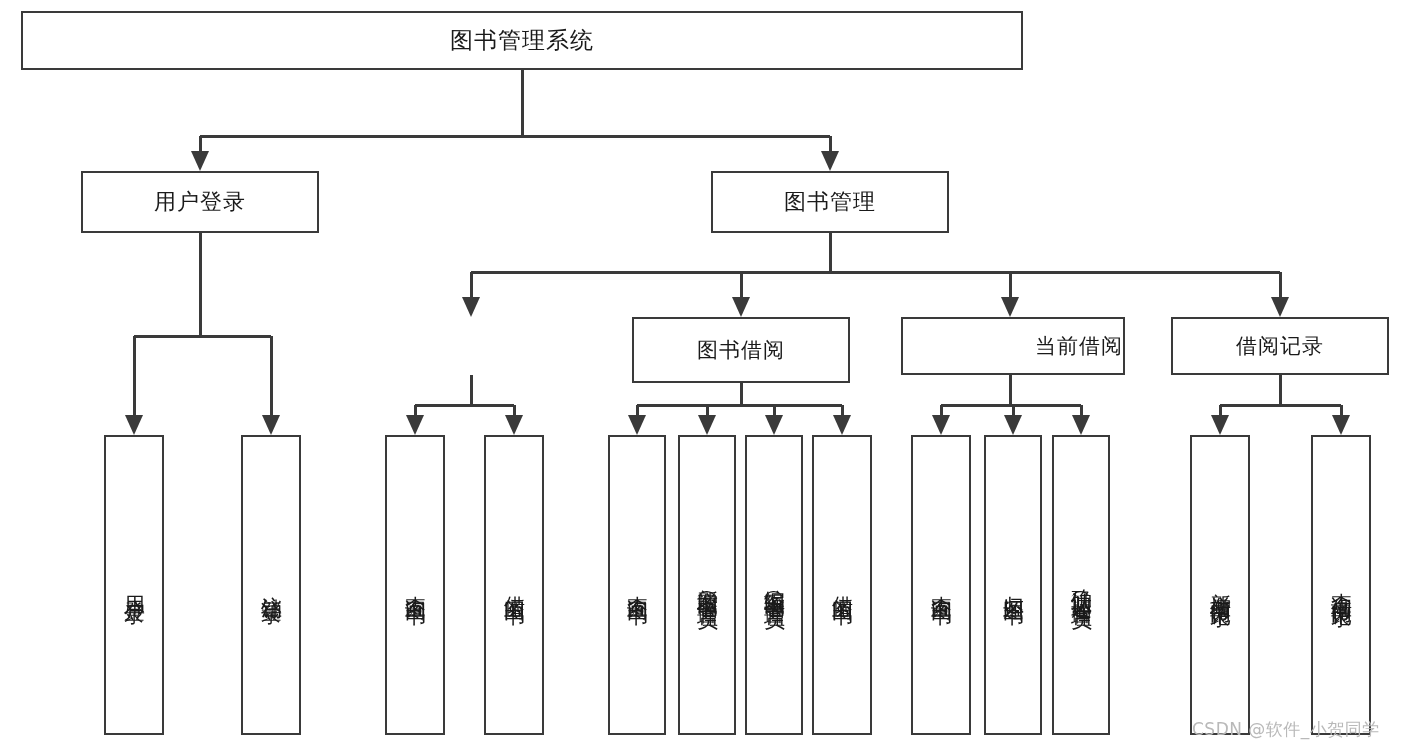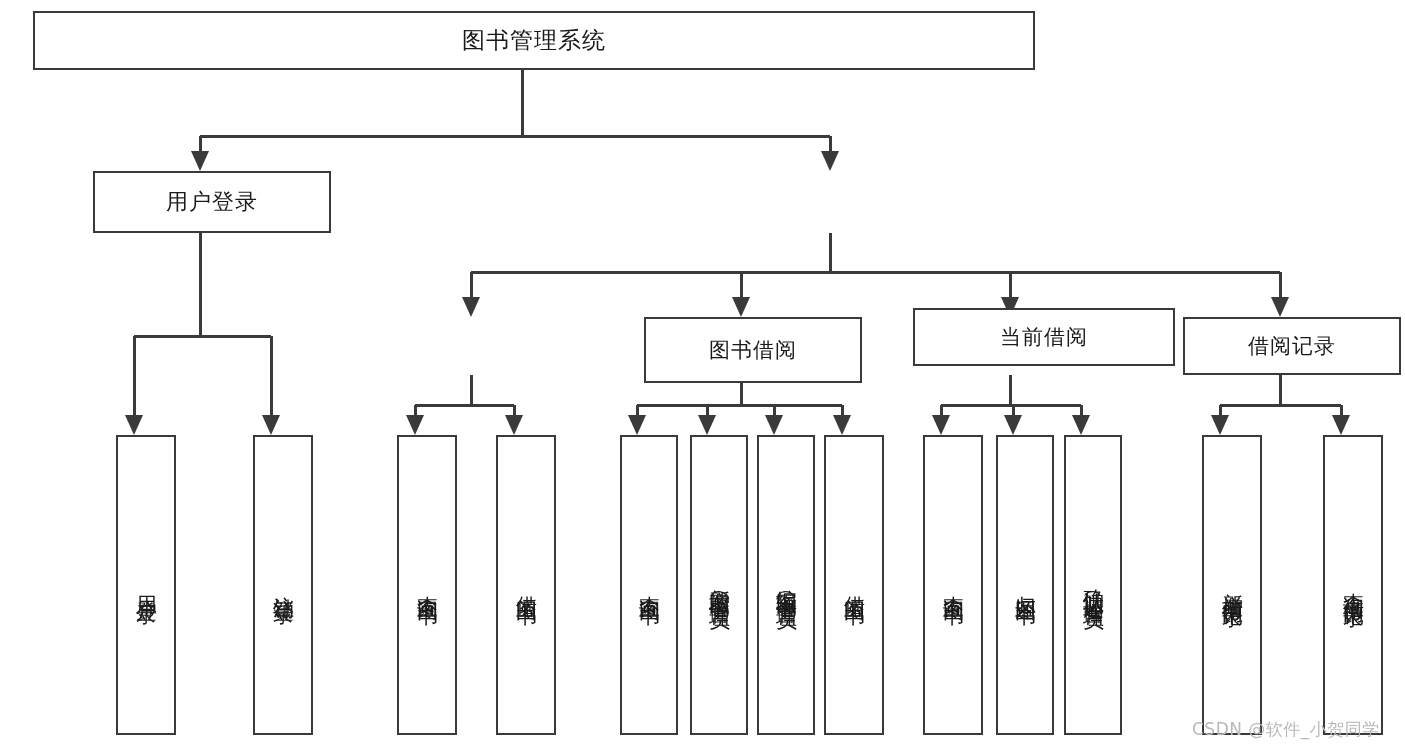--- a/index.html
+++ b/index.html
@@ -28,21 +28,20 @@
   }
   .node {
     position: absolute;
     box-sizing: border-box;
     background: #ffffff;
     border: 2px solid #3a3a3a;
     display: flex;
     align-items: center;
     justify-content: center;
     z-index: 2;
-    margin-left: 12px;
   }
   .node .label {
     color: #1a1a1a;
     letter-spacing: 1px;
     line-height: 1.18;
     white-space: nowrap;
   }
   .node.horiz .label {
     writing-mode: horizontal-tb;
   }
@@ -130,25 +129,28 @@
       <path d="M 1332 415 L 1350 415 L 1341 435 Z" fill="#3a3a3a"></path>
     </svg>
 
   <div class="node horiz lvl0" style="left: 21px; top: 11px; width: 1002px; height: 59px; border-color: rgb(58, 58, 58);">
     <span class="label">图书管理系统</span>
   </div>
 
   <div class="node horiz lvl1" style="left: 81px; top: 171px; width: 238px; height: 62px; border-color: rgb(58, 58, 58);">
     <span class="label">用户登录</span>
   </div>
+  <div class="node horiz lvl1" style="left: 711px; top: 171px; width: 238px; height: 62px; border-color: rgb(58, 58, 58);">
+    <span class="label">图书管理</span>
+  </div>
 
   <div class="node horiz lvl2" style="left: 632px; top: 317px; width: 218px; height: 66px; border-color: rgb(58, 58, 58);">
     <span class="label">图书借阅</span>
   </div>
-  <div class="node horiz lvl2" style="left: 901px; top: 308px; width: 262px; height: 58px; border-color: rgb(58, 58, 58);">
+  <div class="node horiz lvl2" style="left: 901px; top: 317px; width: 224px; height: 58px; border-color: rgb(58, 58, 58); justify-content: flex-end;">
     <span class="label">当前借阅</span>
   </div>
   <div class="node horiz lvl2" style="left: 1171px; top: 317px; width: 218px; height: 58px; border-color: rgb(58, 58, 58); font-family: Liberation Serif, serif;">
     <span class="label">借阅记录</span>
   </div>
 
   <div class="node vert leaf" style="left: 104px; top: 435px; width: 60px; height: 300px; border-color: rgb(58, 58, 58);">
     <span class="label">用户登录</span>
   </div>
   <div class="node vert leaf" style="left: 241px; top: 435px; width: 60px; height: 300px; border-color: rgb(58, 58, 58);">

